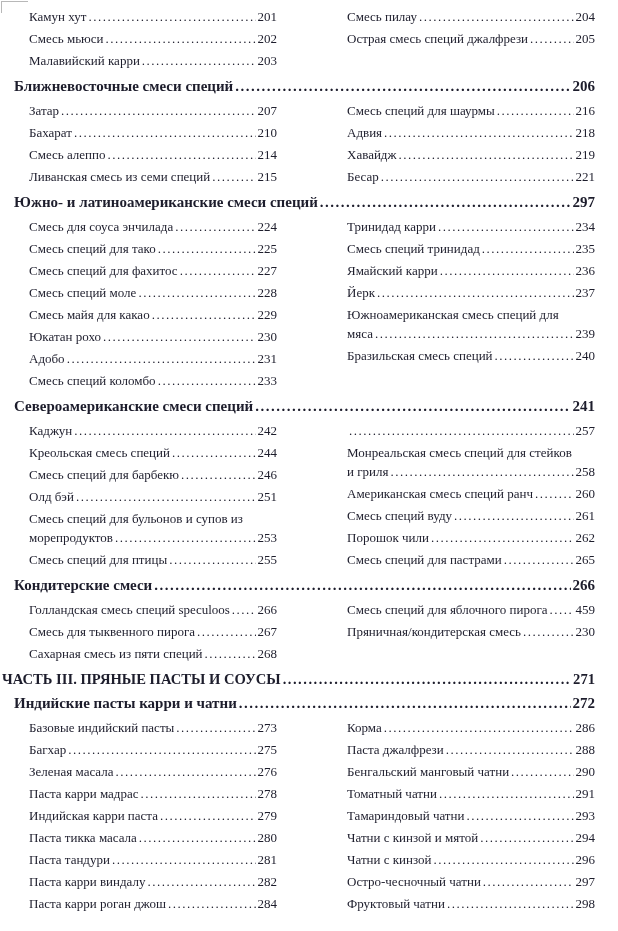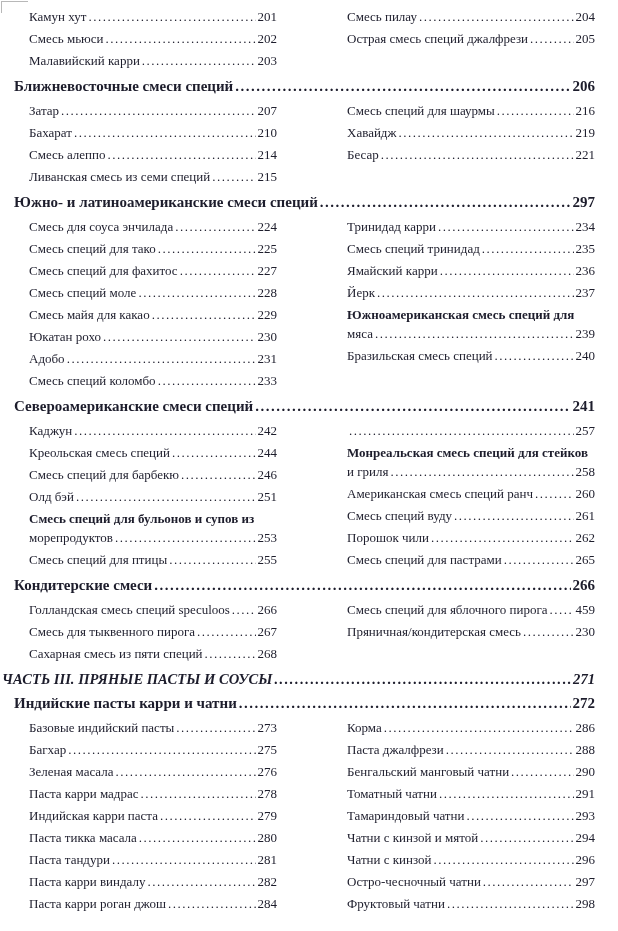--- a/index.html
+++ b/index.html
@@ -21,26 +21,26 @@
   }
   .columns { display:flex; margin-left:29px; width:566px; gap:70px; }
   .col { width:248px; }
   .heading {
     display:flex; align-items:baseline;
     margin:4px 0 5px 14px; width:581px;
     font-weight:bold; font-size:15px; line-height:19px;
   }
   .heading.part {
     margin-left:2px; width:593px;
-    font-style:italic; font-size:14.6px;align-items:center;
+    font-size:14.6px;align-items:center;
   }
   .entry { font-size:13px; line-height:19px; margin-bottom:3px; }
   .row { display:flex; align-items:baseline; }
   .label { white-space:nowrap; flex:0 0 auto; }
-  .wrap-line { white-space:nowrap;font-weight:bold; }
+  .wrap-line { white-space:nowrap; }
   .dots { flex:1 1 4px; min-width:4px; overflow:hidden; white-space:nowrap; margin:0 2px; }
   .dots::after {
     content:"..........................................................................................................................................";
     letter-spacing:1.5px;
   }
   .pg { flex:0 0 auto; }
 </style>
 </head>
 <body>
 
@@ -127,20 +127,27 @@
         <div class="col">
           <div class="entry">
             <div class="row">
               <span class="label">Смесь специй для шаурмы</span>
               <span class="dots"></span>
               <span class="pg">216</span>
             </div>
           </div>
           <div class="entry">
             <div class="row">
+              <span class="label">Адвия</span>
+              <span class="dots"></span>
+              <span class="pg">218</span>
+            </div>
+          </div>
+          <div class="entry">
+            <div class="row">
               <span class="label">Хавайдж</span>
               <span class="dots"></span>
               <span class="pg">219</span>
             </div>
           </div>
           <div class="entry">
             <div class="row">
               <span class="label">Бесар</span>
               <span class="dots"></span>
               <span class="pg">221</span>

